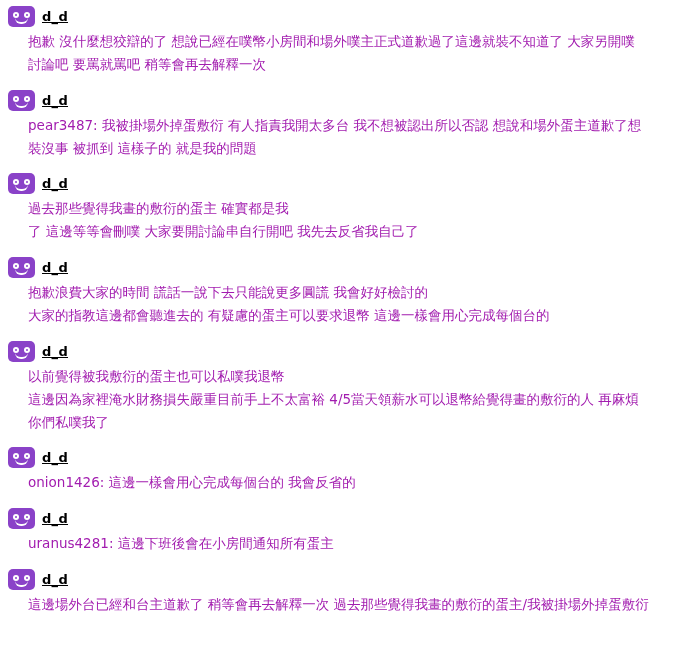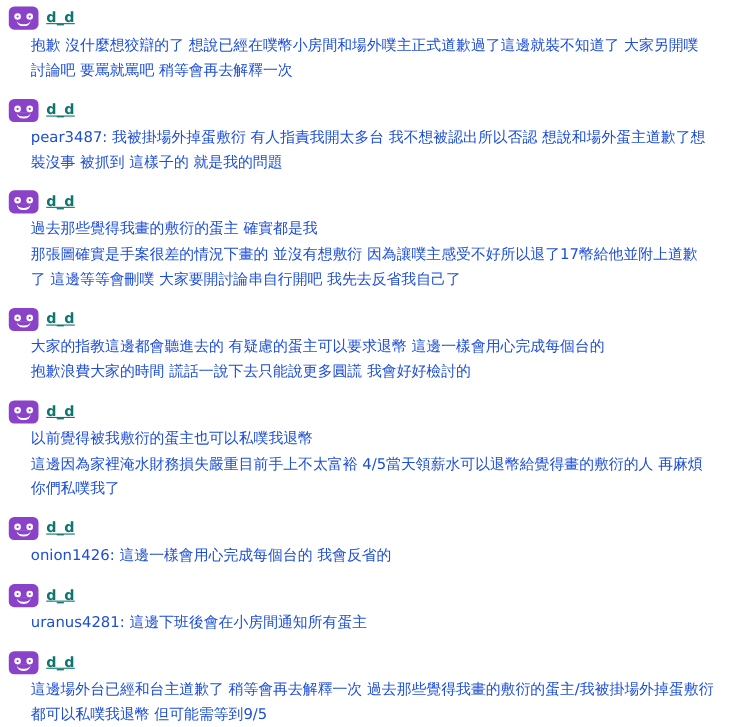--- a/index.html
+++ b/index.html
@@ -61,31 +61,31 @@
     position: absolute;
     width: 13px;
     height: 4px;
     border-bottom: 2px solid #ffffff;
     border-radius: 0 0 9px 9px;
     bottom: 3px;
     left: 7px;
   }
   .username {
     font-size: 13px;
-    color: #0f766e;
+    color: #000000;
     text-decoration: underline;
     font-weight: bold;
     letter-spacing: 0.3px;
     cursor: pointer;
   }
   .post-body {
     padding: 2px 10px 8px 28px;
     font-size: 13.5px;
     line-height: 1.62;
-    color: #1d4ed8;
+    color: #a21caf;
     word-break: break-all;
   }
   .post-body .line {
     display: block;
     white-space: pre-wrap;
   }
   .post-body .line + .line {
     margin-top: 1px;
   }
 </style>
@@ -132,38 +132,37 @@
           <span class="eye left"></span>
           <span class="eye right"></span>
           <span class="pupil left"></span>
           <span class="pupil right"></span>
           <span class="mouth"></span>
         </div>
         <span class="username">d_d</span>
       </div>
       <div class="post-body">
         <span class="line">過去那些覺得我畫的敷衍的蛋主 確實都是我</span>
-        <span class="line">那張圖確實是手案很差的情況下畫的 並沒有想敷衍 因為讓噗主感受不好所以退了17幣給他並附上道歉</span>
         <span class="line">了 這邊等等會刪噗 大家要開討論串自行開吧 我先去反省我自己了</span>
       </div>
     </div>
     <div class="post">
       <div class="post-header">
         <div class="avatar">
           <span class="eye left"></span>
           <span class="eye right"></span>
           <span class="pupil left"></span>
           <span class="pupil right"></span>
           <span class="mouth"></span>
         </div>
         <span class="username">d_d</span>
       </div>
       <div class="post-body">
+        <span class="line">抱歉浪費大家的時間 謊話一說下去只能說更多圓謊 我會好好檢討的</span>
         <span class="line">大家的指教這邊都會聽進去的 有疑慮的蛋主可以要求退幣 這邊一樣會用心完成每個台的</span>
-        <span class="line">抱歉浪費大家的時間 謊話一說下去只能說更多圓謊 我會好好檢討的</span>
       </div>
     </div>
     <div class="post">
       <div class="post-header">
         <div class="avatar">
           <span class="eye left"></span>
           <span class="eye right"></span>
           <span class="pupil left"></span>
           <span class="pupil right"></span>
           <span class="mouth"></span>
@@ -212,16 +211,15 @@
           <span class="eye left"></span>
           <span class="eye right"></span>
           <span class="pupil left"></span>
           <span class="pupil right"></span>
           <span class="mouth"></span>
         </div>
         <span class="username">d_d</span>
       </div>
       <div class="post-body">
         <span class="line">這邊場外台已經和台主道歉了 稍等會再去解釋一次 過去那些覺得我畫的敷衍的蛋主/我被掛場外掉蛋敷衍</span>
-        <span class="line">都可以私噗我退幣 但可能需等到9/5</span>
       </div>
     </div>
   </div>
 
 </body></html>

